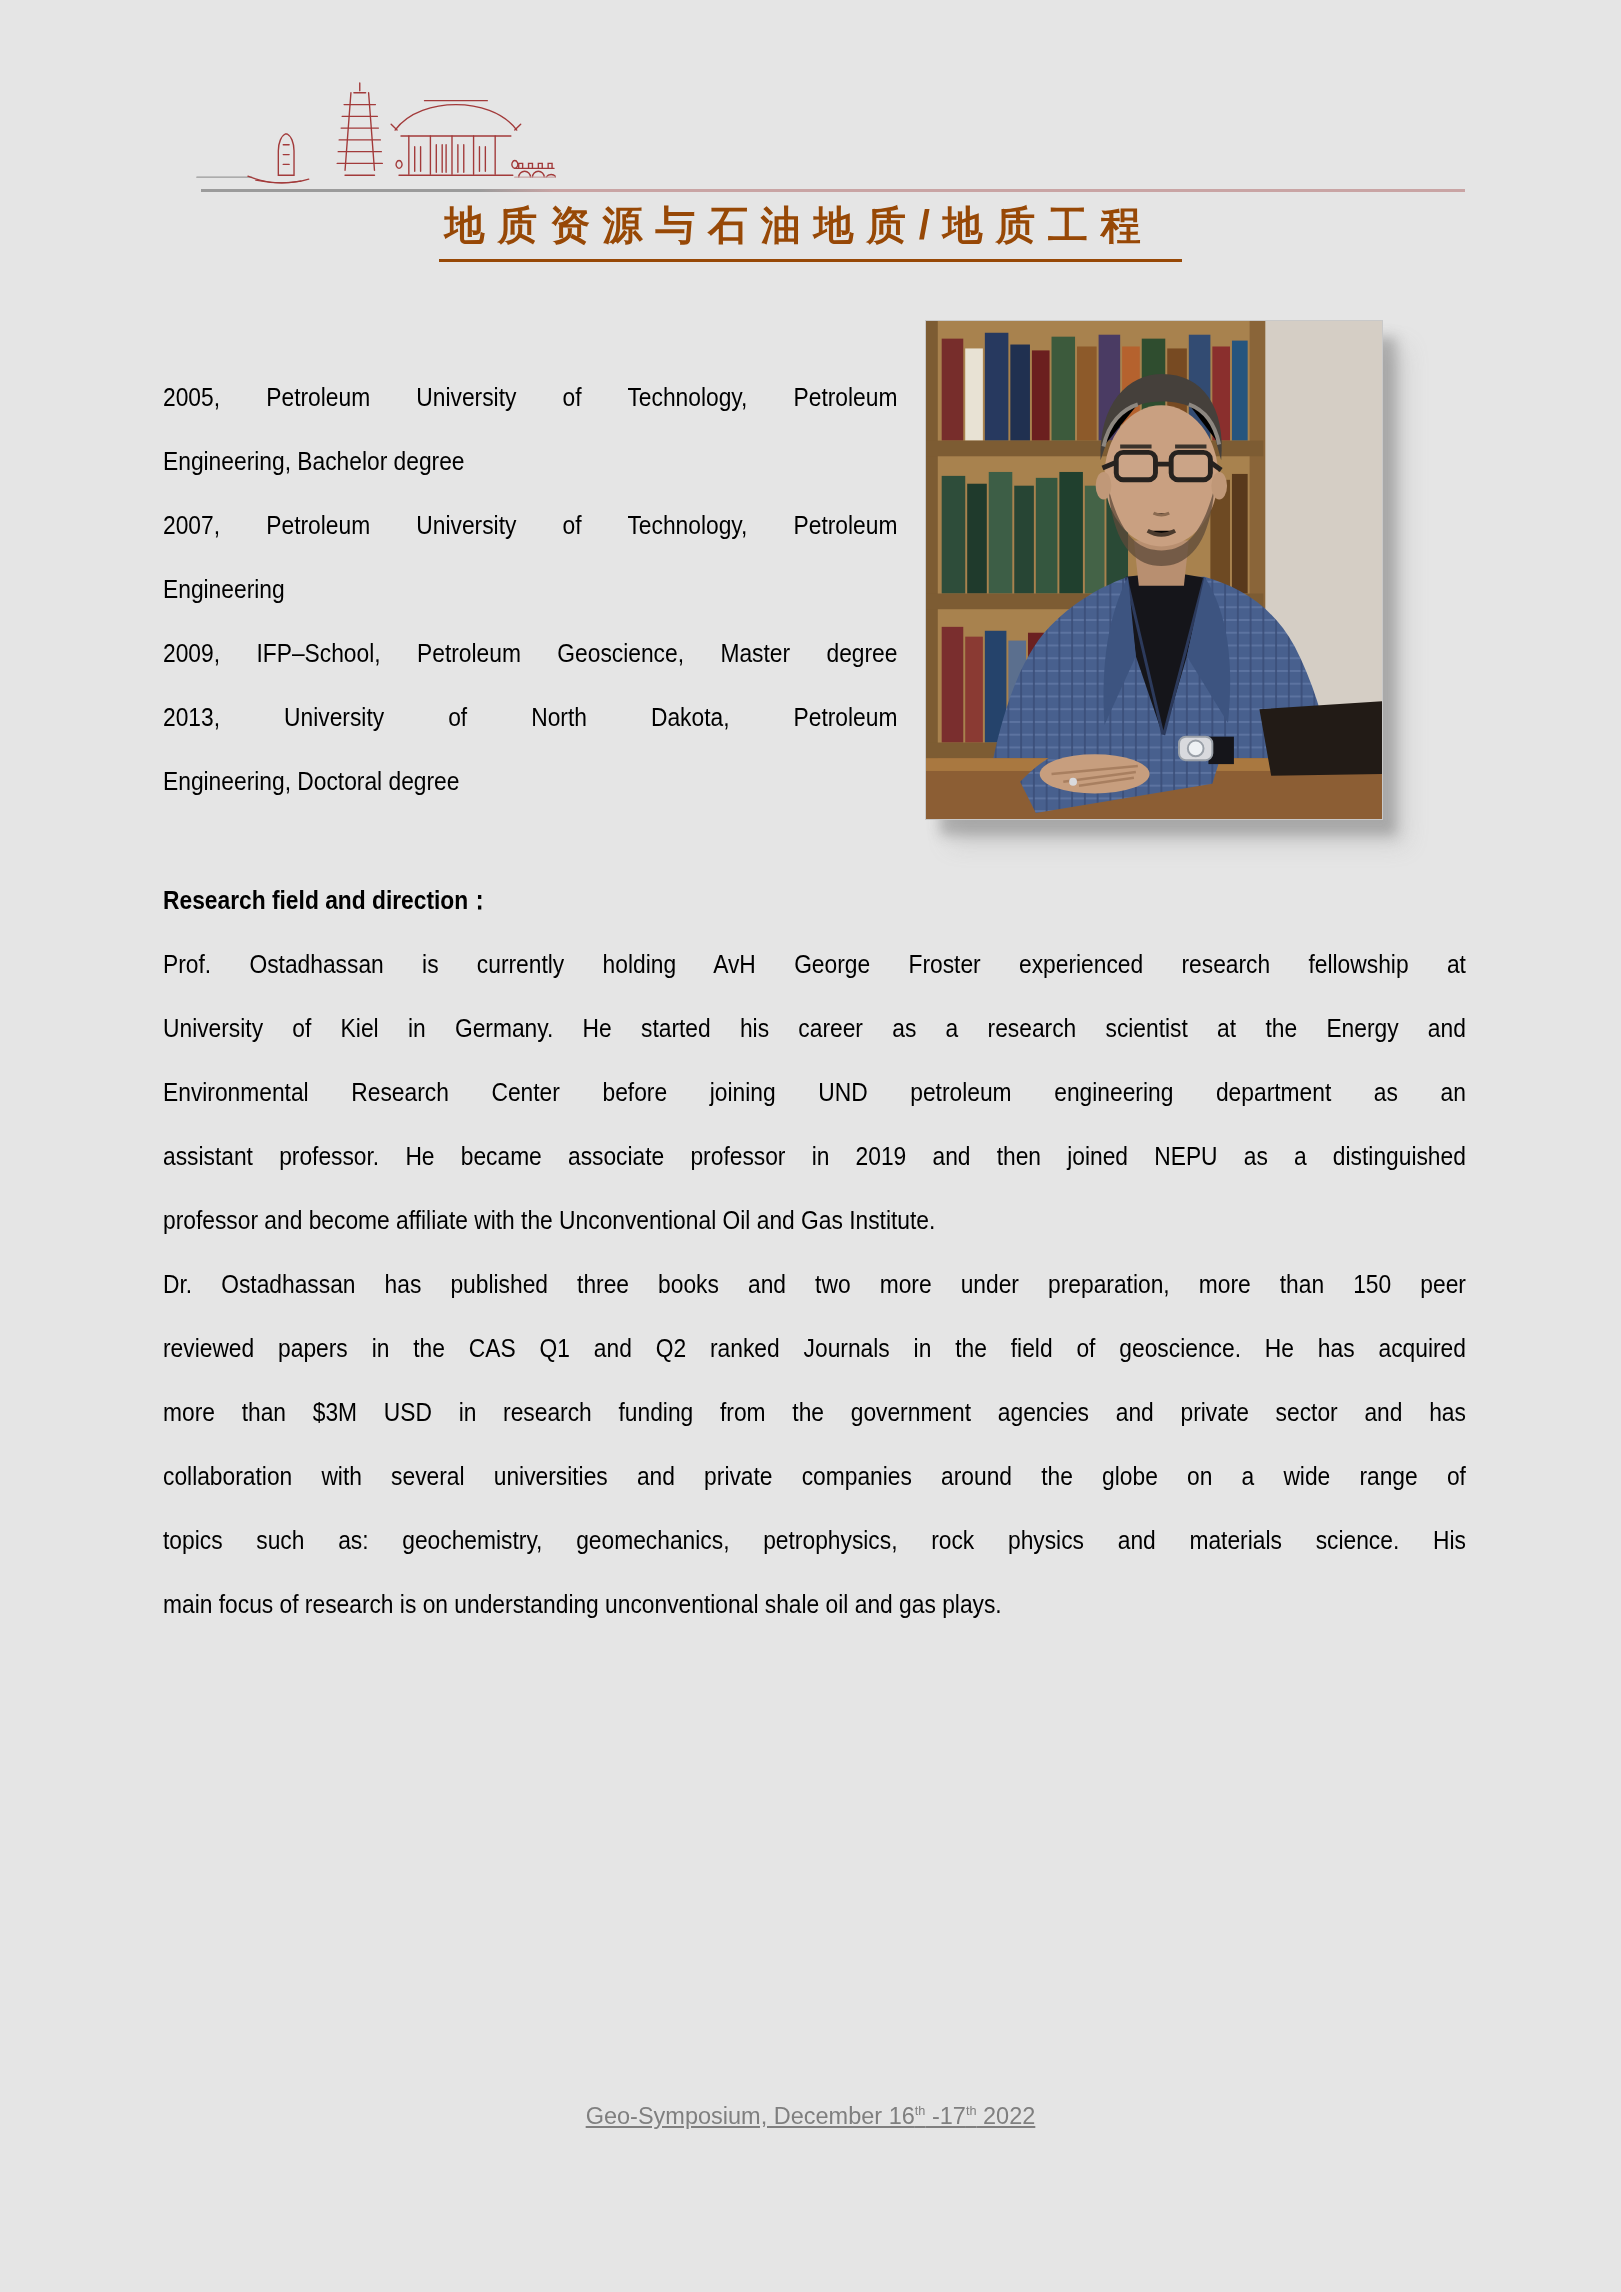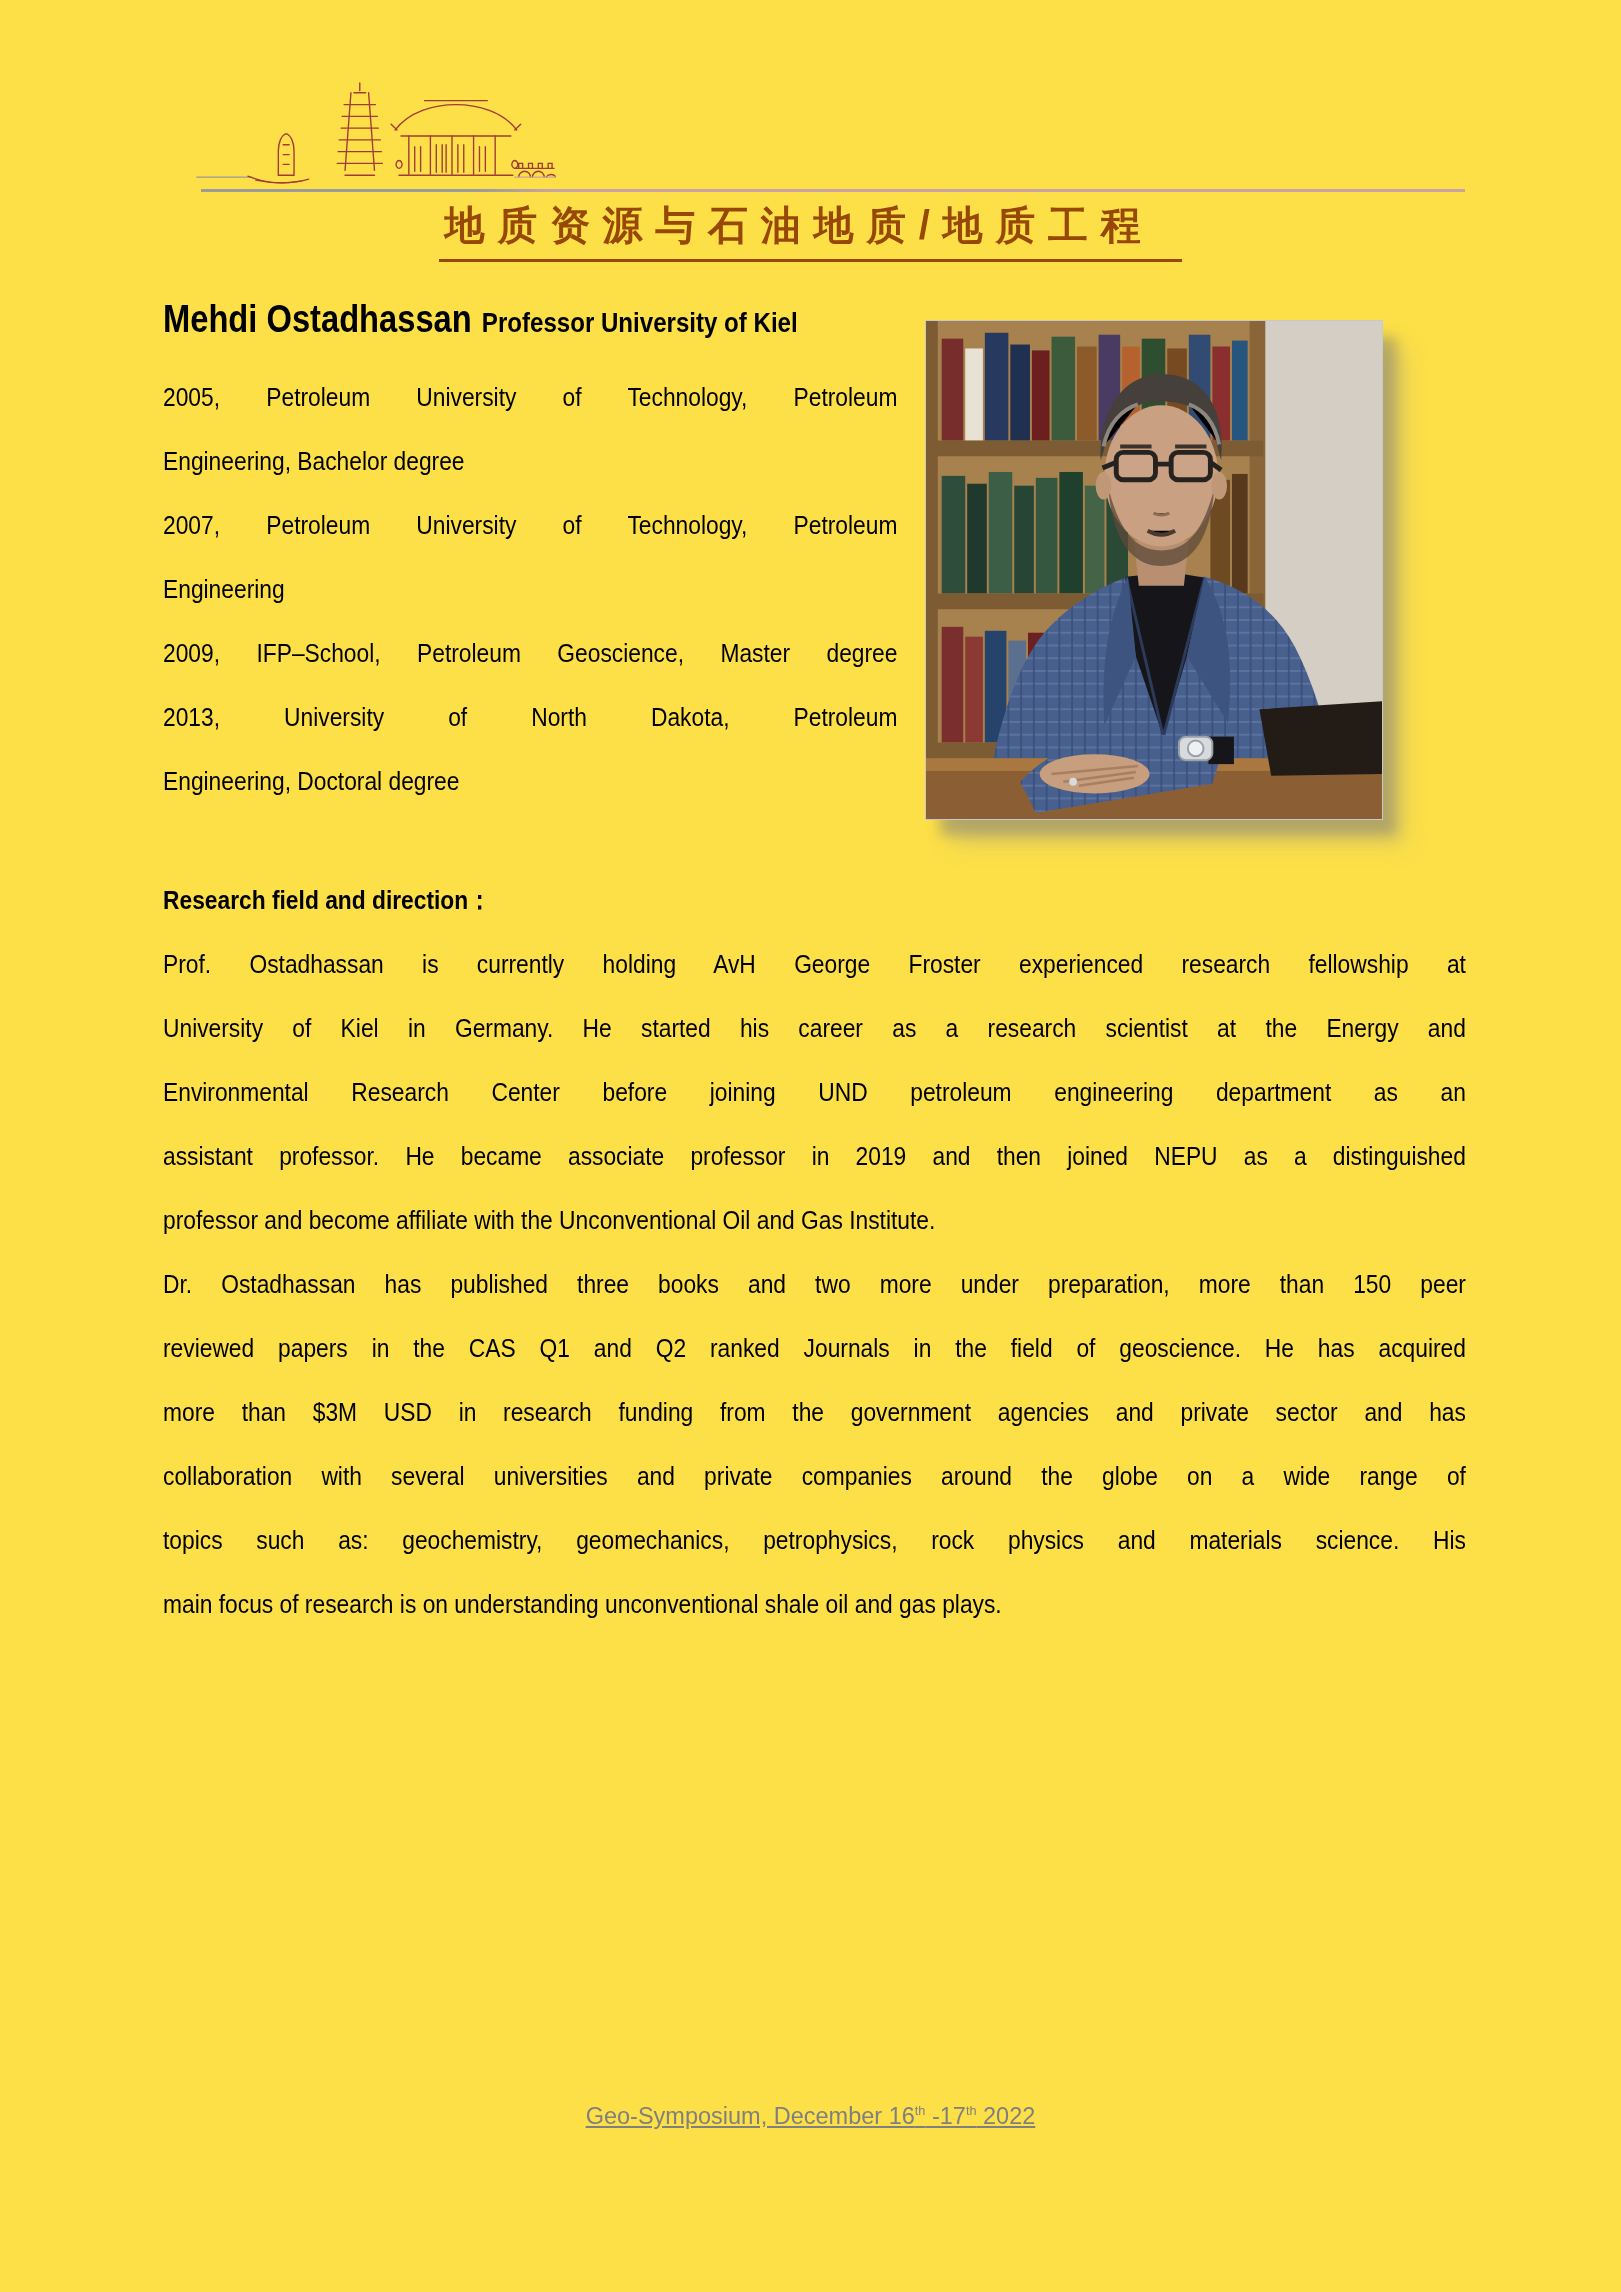--- a/index.html
+++ b/index.html
@@ -1,17 +1,17 @@
 <!DOCTYPE html>
 <html><head>
 <meta charset="utf-8">
 <style>
   html,body { margin:0; padding:0; background:#ffffff; }
   .page {
-    position:relative; width:1621px; height:2293px; background:#fde047;
+    position:relative; width:1621px; height:2293px; background:#e5e5e5;
     font-family:"Liberation Sans", sans-serif; color:#000; overflow:hidden;
   }
 
   
   .header-art { position:absolute; left:191px; top:78px; width:365px; height:112px; }
   .header-rule {
     position:absolute; left:201px; top:189px; width:1264px; height:2.9px;
     background:linear-gradient(to right,#9b9b9b 0,#9b9b9b 22%,#c9a4a4 28%,#c9a4a4 100%);
   }
 
@@ -91,25 +91,20 @@
       <path d="M334 101 a6 6 0 0 1 12 0 M348 101 a6 6 0 0 1 12 0 M362 101 a6 6 0 0 1 10 0"></path>
       <path d="M330 101 H372" stroke="#c9a4a4"></path>
     </g>
   </svg>
   <div class="header-rule"></div>
 
   <div class="cn-title">
     <span>地质资源与石油地质/地质工程</span>
   </div>
 
-  <div class="name-wrap">
-    <div class="name-inner condensed">
-      <span class="prof-name">Mehdi Ostadhassan</span><span class="prof-role">Professor University of Kiel</span>
-    </div>
-  </div>
 
   <div class="edu-wrap">
     <div class="edu-inner condensed">
       <div>
           <div class="tline">2005, Petroleum University of Technology, Petroleum</div>
           <div class="tline tline-last">Engineering, Bachelor degree</div>
         </div>
       <div>
           <div class="tline">2007, Petroleum University of Technology, Petroleum</div>
           <div class="tline tline-last">Engineering</div>

